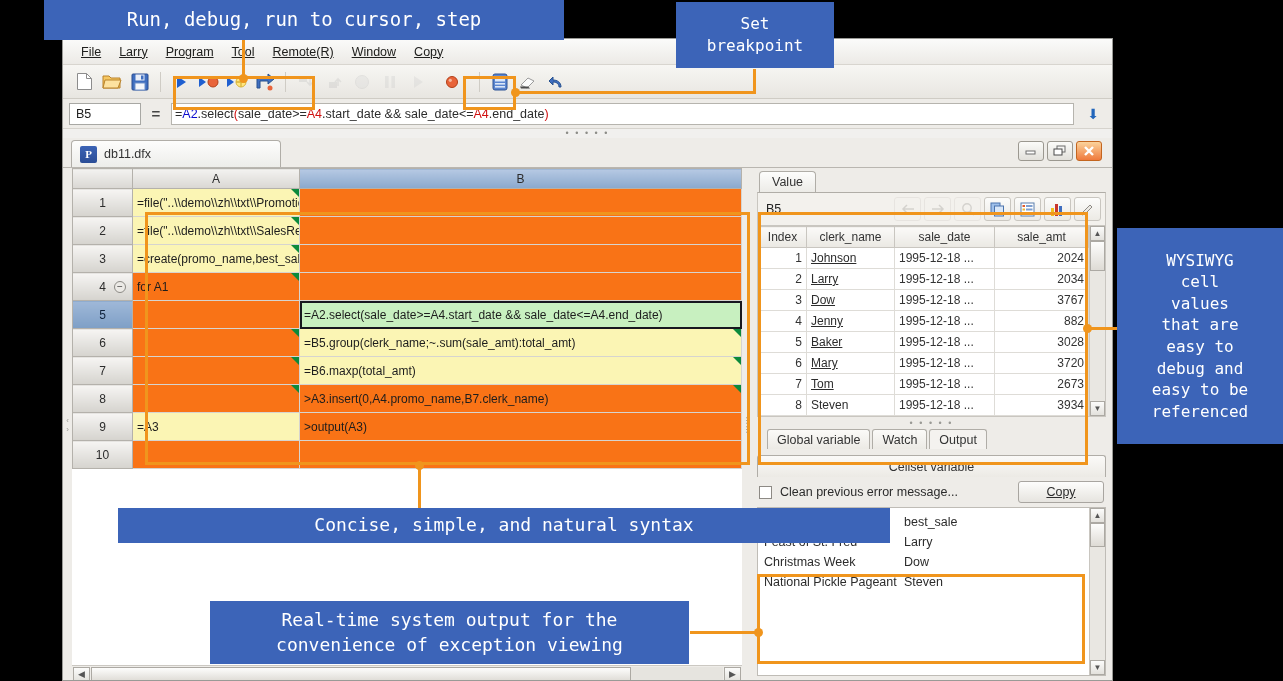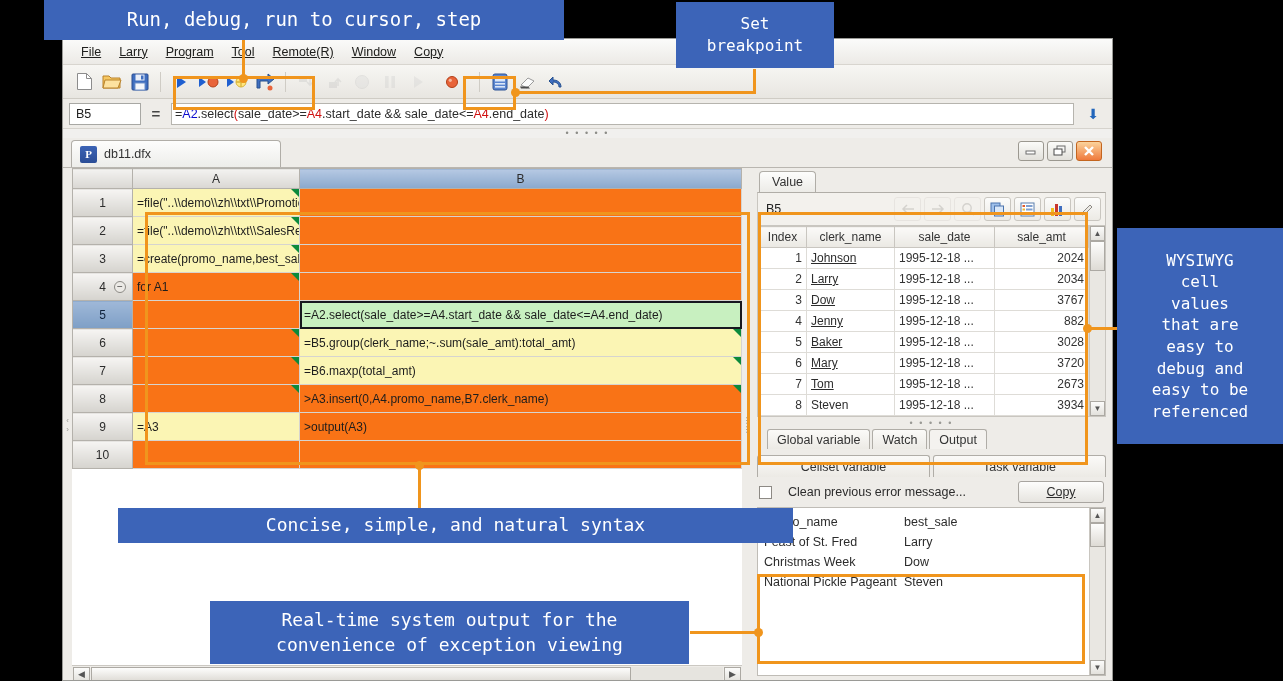--- a/index.html
+++ b/index.html
@@ -186,21 +186,21 @@
     border-radius:3px 3px 0 0; display:flex;align-items:center; margin-right:2px;
   }
   .t2.active { background:#f4f2ef; }
   .tabrow3 { display:flex; padding-left:6px; align-items:flex-end; height:25px; background:#eeece8;}
   .t3 {
     height:22px; flex:1; font-size:12.5px; color:#333; display:flex;align-items:center;justify-content:center;
     background:linear-gradient(#fbfaf8,#eceae5); border:1px solid #b0ada7; border-bottom:none;
     border-radius:3px 3px 0 0; margin-right:3px;
   }
   .t3:last-child { margin-right:6px; }
-  .optrow { height:30px; display:flex; align-items:center; padding:0 8px; gap:16px; }
+  .optrow { height:30px; display:flex; align-items:center; padding:0 8px; gap:8px; }
   .chk { width:13px;height:13px;border:1px solid #8d8a85; background:#fff; }
   .optlbl { font-size:12.5px; color:#2c2c2c; }
   .copybtn {
     margin-left:auto; width:86px;height:22px; border:1px solid #a8a5a0; border-radius:3px;
     background:linear-gradient(#fdfdfc,#e6e4df); font-size:12.5px; color:#2c2c2c;
     display:flex;align-items:center;justify-content:center;
   }
   .copybtn u { text-decoration:underline; }
   .outbox {
     margin:0 6px 6px 6px; background:#fff; border:1px solid #bfbcb6; flex:1; display:flex; min-height:0;
@@ -642,21 +642,20 @@
 
       <div class="dots-row2">• • • • •</div>
 
       <div class="tabrow2">
         <div class="t2">Global variable</div>
         <div class="t2">Watch</div>
         <div class="t2 active">Output</div>
       </div>
       <div class="tabrow3">
         <div class="t3">Cellset variable</div>
-        <div class="t3">Task variable</div>
       </div>
       <div class="optrow">
         <div class="chk"></div>
         <div class="optlbl">Clean previous error message...</div>
         <div class="copybtn">
             <u>Copy</u>
           </div>
       </div>
       <div class="outbox">
         <div class="outtext">
@@ -716,15 +715,15 @@
 <div class="callout" style="left:676px; top:2px; width:158px; height:66px; font-size:16px;">Set
 breakpoint</div>
 <div class="callout" style="left:1117px; top:228px; width:166px; height:216px; font-size:16px;">WYSIWYG
 cell
 values
 that are
 easy to
 debug and
 easy to be
 referenced</div>
-<div class="callout" style="left:118px; top:508px; width:675px; height:35px; font-size:18px;">Concise, simple, and natural syntax</div>
+<div class="callout" style="left:118px; top:508px; width:772px; height:35px; font-size:18px;">Concise, simple, and natural syntax</div>
 <div class="callout" style="left:210px; top:601px; width:479px; height:63px; font-size:18px;">Real-time system output for the
 convenience of exception viewing</div>
 
 </body></html>

